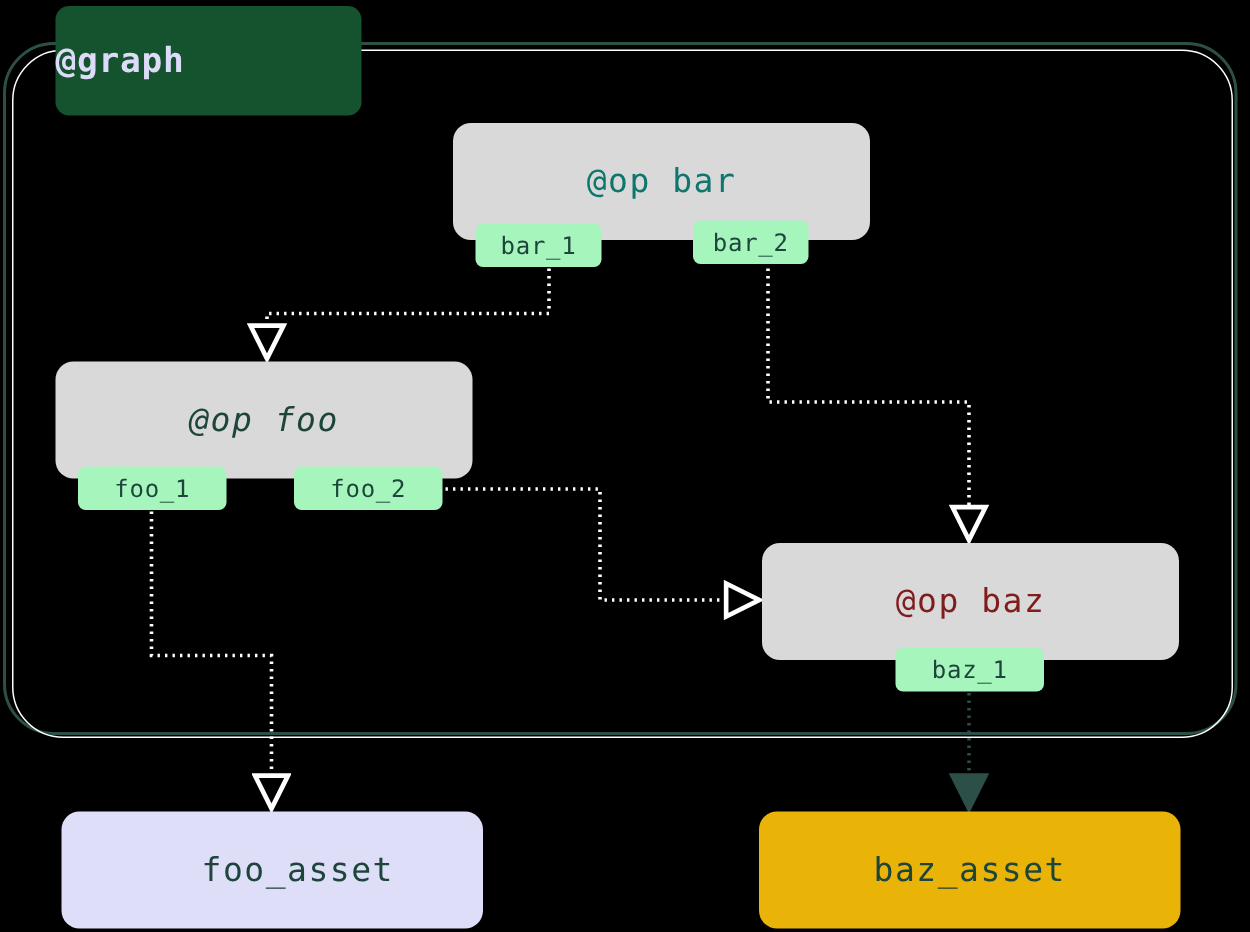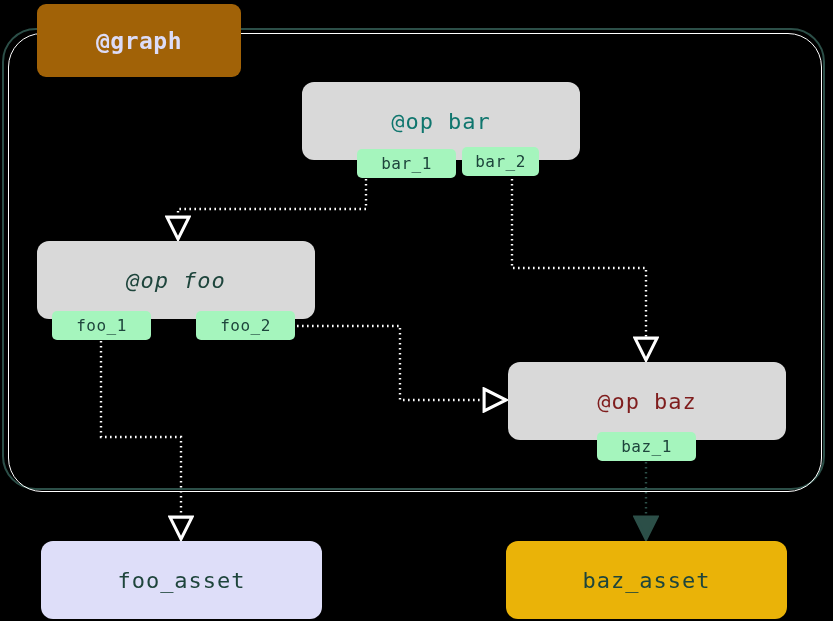--- a/index.html
+++ b/index.html
@@ -48,25 +48,24 @@
     border-radius: 34px;
   }
 
   
   .cluster-label {
     position: absolute;
     left: 37px;
     top: 4px;
     width: 204px;
     height: 73px;
-    background: #a16207;
+    background: #14532d;
     border-radius: 9px;
     display: flex;
     align-items: center;
-    justify-content: center;
     color: #dcdcf8;
     font-size: 23px;
     font-weight: bold;
     letter-spacing: 0.5px;
   }
 
   
   .op-node {
     position: absolute;
     background: #d9d9d9;
@@ -137,32 +136,32 @@
   </svg>
 
   <div class="cluster-label">
     <span>@graph</span>
   </div>
 
   <div id="nodes">
       <div class="op-node" style="left: 302px; top: 82px; width: 278px; height: 78px; background: rgb(217, 217, 217);">
         <span class="op-title" style="color: #0f766e;">@op bar</span>
       </div>
-      <div class="port" style="left: 317px; top: 149px; width: 99px; margin-left: 40px;">bar_1</div>
+      <div class="port" style="left: 317px; top: 149px; width: 84px;">bar_1</div>
       <div class="port" style="left: 462px; top: 147px; width: 77px;">bar_2</div>
       <div class="op-node" style="left: 37px; top: 241px; width: 278px; height: 78px; background: rgb(217, 217, 217);">
         <span class="op-title" style="color: rgb(30, 69, 60); font-style: italic;">@op foo</span>
       </div>
       <div class="port" style="left: 52px; top: 311px; width: 99px;">foo_1</div>
       <div class="port" style="left: 196px; top: 311px; width: 99px;">foo_2</div>
       <div class="op-node" style="left: 508px; top: 362px; width: 278px; height: 78px; background: rgb(217, 217, 217);">
         <span class="op-title" style="color: #7f1d1d;">@op baz</span>
       </div>
       <div class="port" style="left: 597px; top: 432px; width: 99px;">baz_1</div>
-      <div class="asset-node" style="left: 41px; top: 541px; width: 281px; height: 78px; background: rgb(222, 222, 249);">
+      <div class="asset-node" style="left: 41px; top: 541px; width: 247px; height: 78px; background: rgb(222, 222, 249); padding-left: 34px;">
         <span class="asset-title" style="color: rgb(30, 69, 60);">foo_asset</span>
       </div>
       <div class="asset-node" style="left: 506px; top: 541px; width: 281px; height: 78px; background: #eab308;">
         <span class="asset-title" style="color: rgb(30, 69, 60);">baz_asset</span>
       </div>
     </div>
 
 </div>
 
 </body></html>

